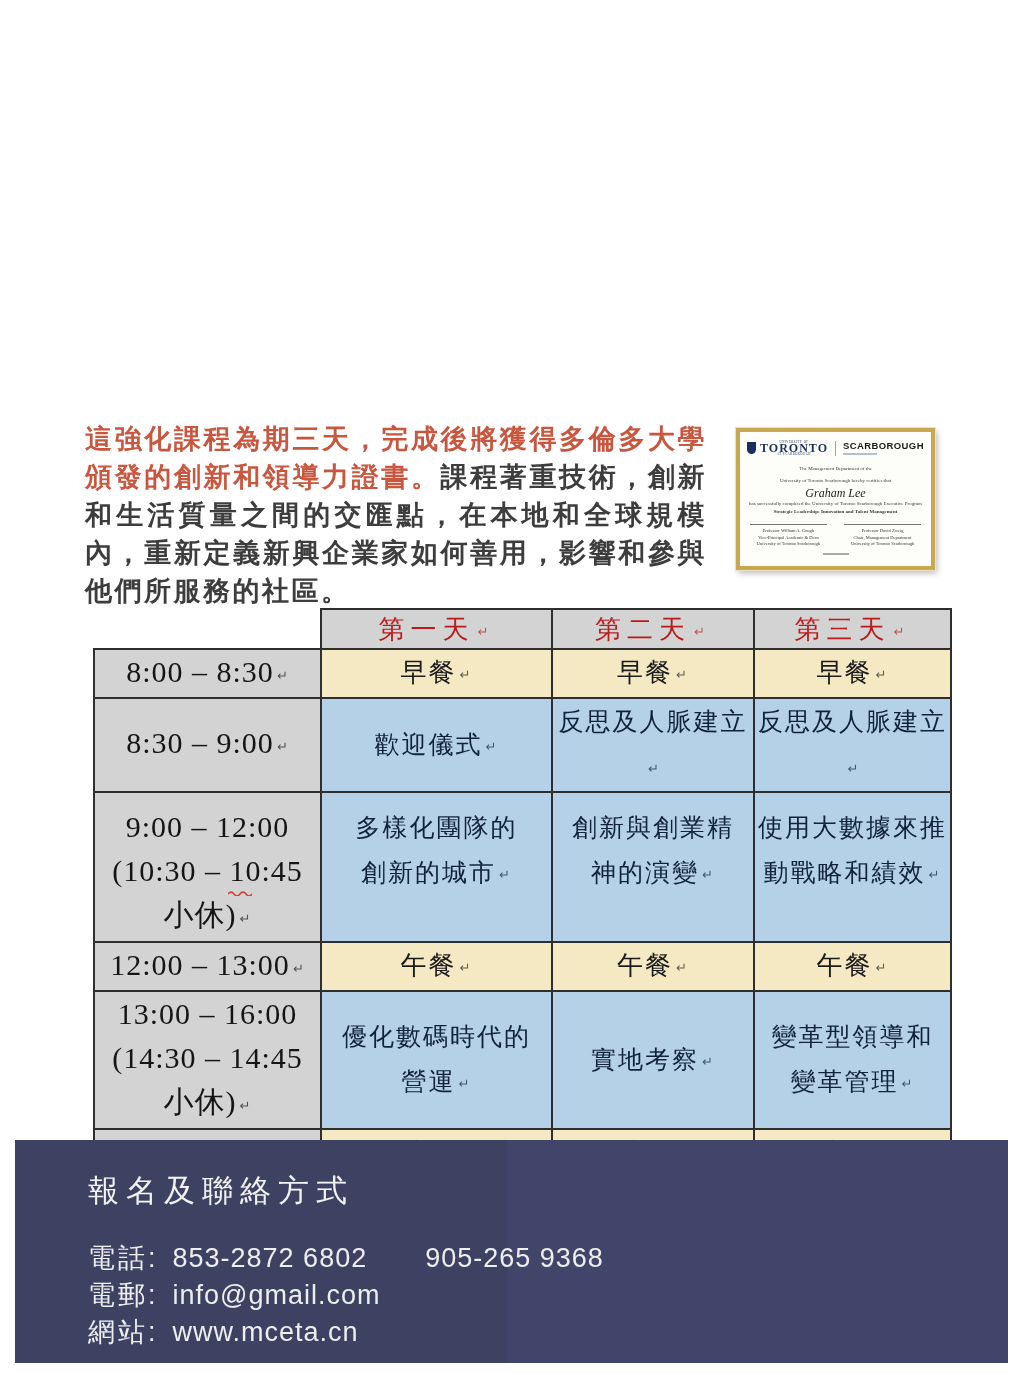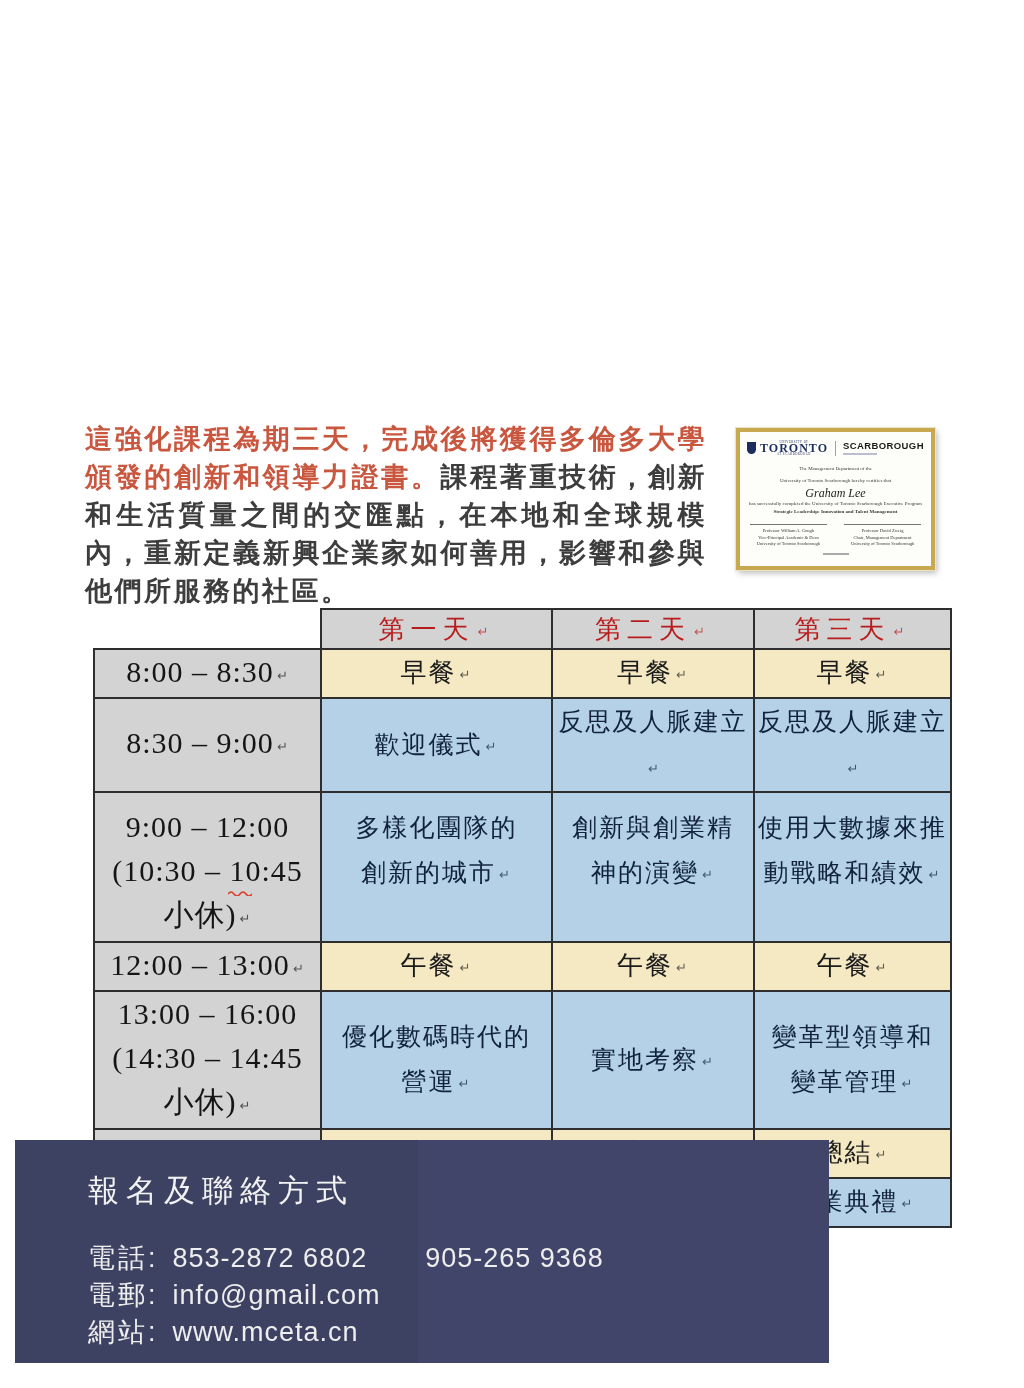--- a/index.html
+++ b/index.html
@@ -79,21 +79,21 @@
   td.meal .c { font-size:26px; color:#1c1c1c; }
   tr.toprow td { vertical-align:top; padding-top:12px; }
   tr.toprow td.time .t { line-height:44px; }
   .t::after, .c::after, th.day::after {
     content:'\21B5'; font-size:13px; opacity:.7; margin-left:3px; vertical-align:2px;
   }
   .squig { position:absolute; left:59%; top:97px; }
 
   
   .footer {
-    position:absolute; left:15px; top:1140px; width:814px; height:223px;
+    position:absolute; left:15px; top:1140px; width:993px; height:223px;
     background:linear-gradient(90deg, #3d4263 0 49.5%, #404569 49.5% 100%);
     color:#f2f2f2; padding:30px 0 0 73px;
   }
   .footer-title { font-size:31px; letter-spacing:7px; font-weight:500; }
   .contact { margin-top:28px; font-weight:300; font-size:27px; line-height:37px; letter-spacing:1px; color:#eeeeee; }
   .contact .row { white-space:nowrap; }
   .contact .lbl { letter-spacing:3px; margin-right:14px; }
   .contact .ph2 { margin-left:58px; }
 </style>
 </head>

